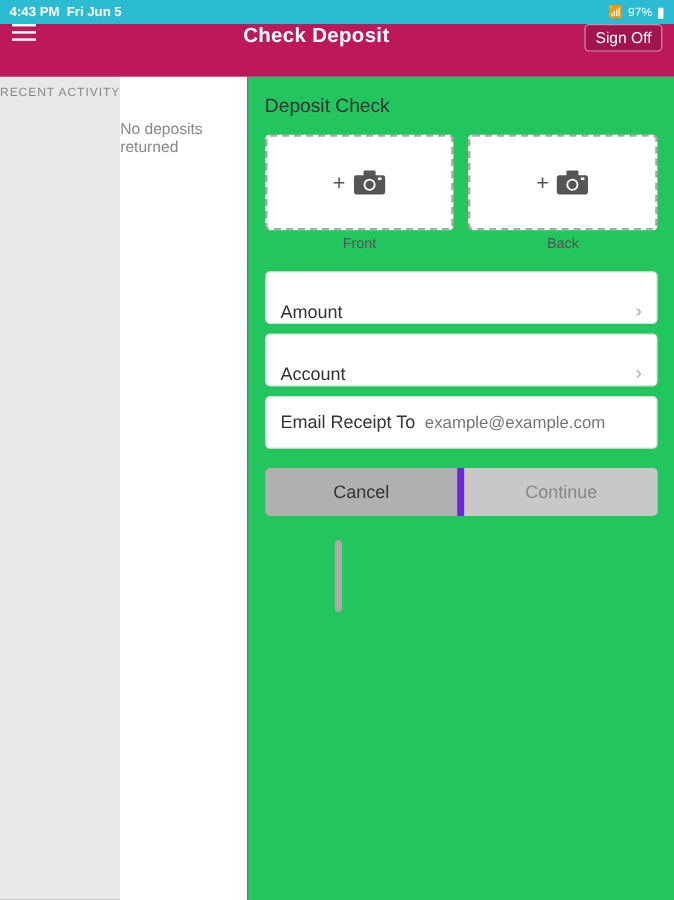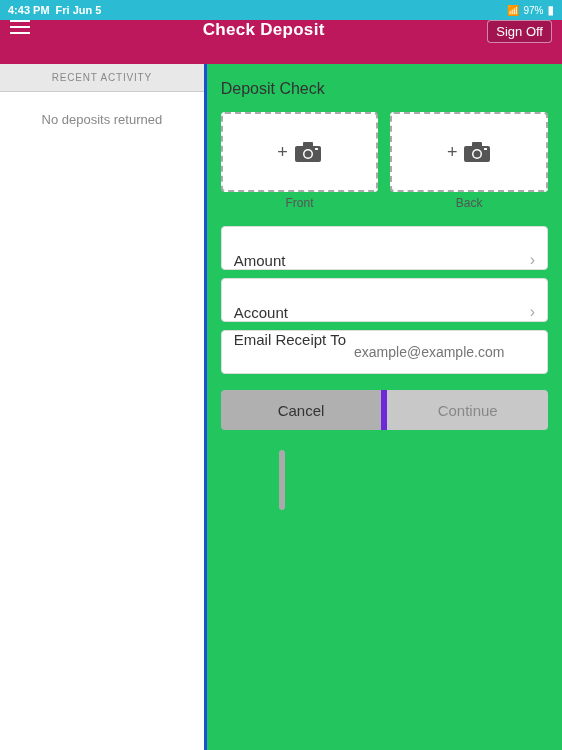--- a/index.html
+++ b/index.html
@@ -84,39 +84,39 @@
       display: flex;
       width: 100%;
       height: calc(750px - 64px);
     }
 
     
     #left-panel {
       width: 286px;
       background: #c2410c;
       display: flex;
-      flex-direction: column;
-      border-right: 3px solid #1d4ed8;
+      flex-direction: row;
+      border-right: 1px solid #1d4ed8;
     }
     .recent-activity-header {
       text-align: center;
       padding: 8px 0;
       font-size: 10px;
       color: #888;
       letter-spacing: 0.8px;
       text-transform: uppercase;
       border-bottom: 1px solid #ccc;
       background: #e8e8e8;
     }
     .no-deposits {
       flex: 1;
       display: flex;
       align-items: flex-start;
       justify-content: center;
-      padding-top: 20px;
+      padding-top: 36px;
       background: white;
       font-size: 13px;
       color: #888;
     }
 
     
     .scrollbar-hint {
       position: absolute;
       left: 279px;
       top: 450px;
@@ -209,20 +209,21 @@
       font-weight: 300;
     }
 
     
     .email-row {
       background: white;
       border: 1px solid #ddd;
       border-radius: 4px;
       height: 44px;
       display: flex;
+      align-items: center;
       padding: 0 12px;
       margin-bottom: 16px;
       gap: 0;
     }
     .email-row-label {
       font-size: 15px;
       color: #333;
       white-space: nowrap;
       margin-right: 8px;
     }

